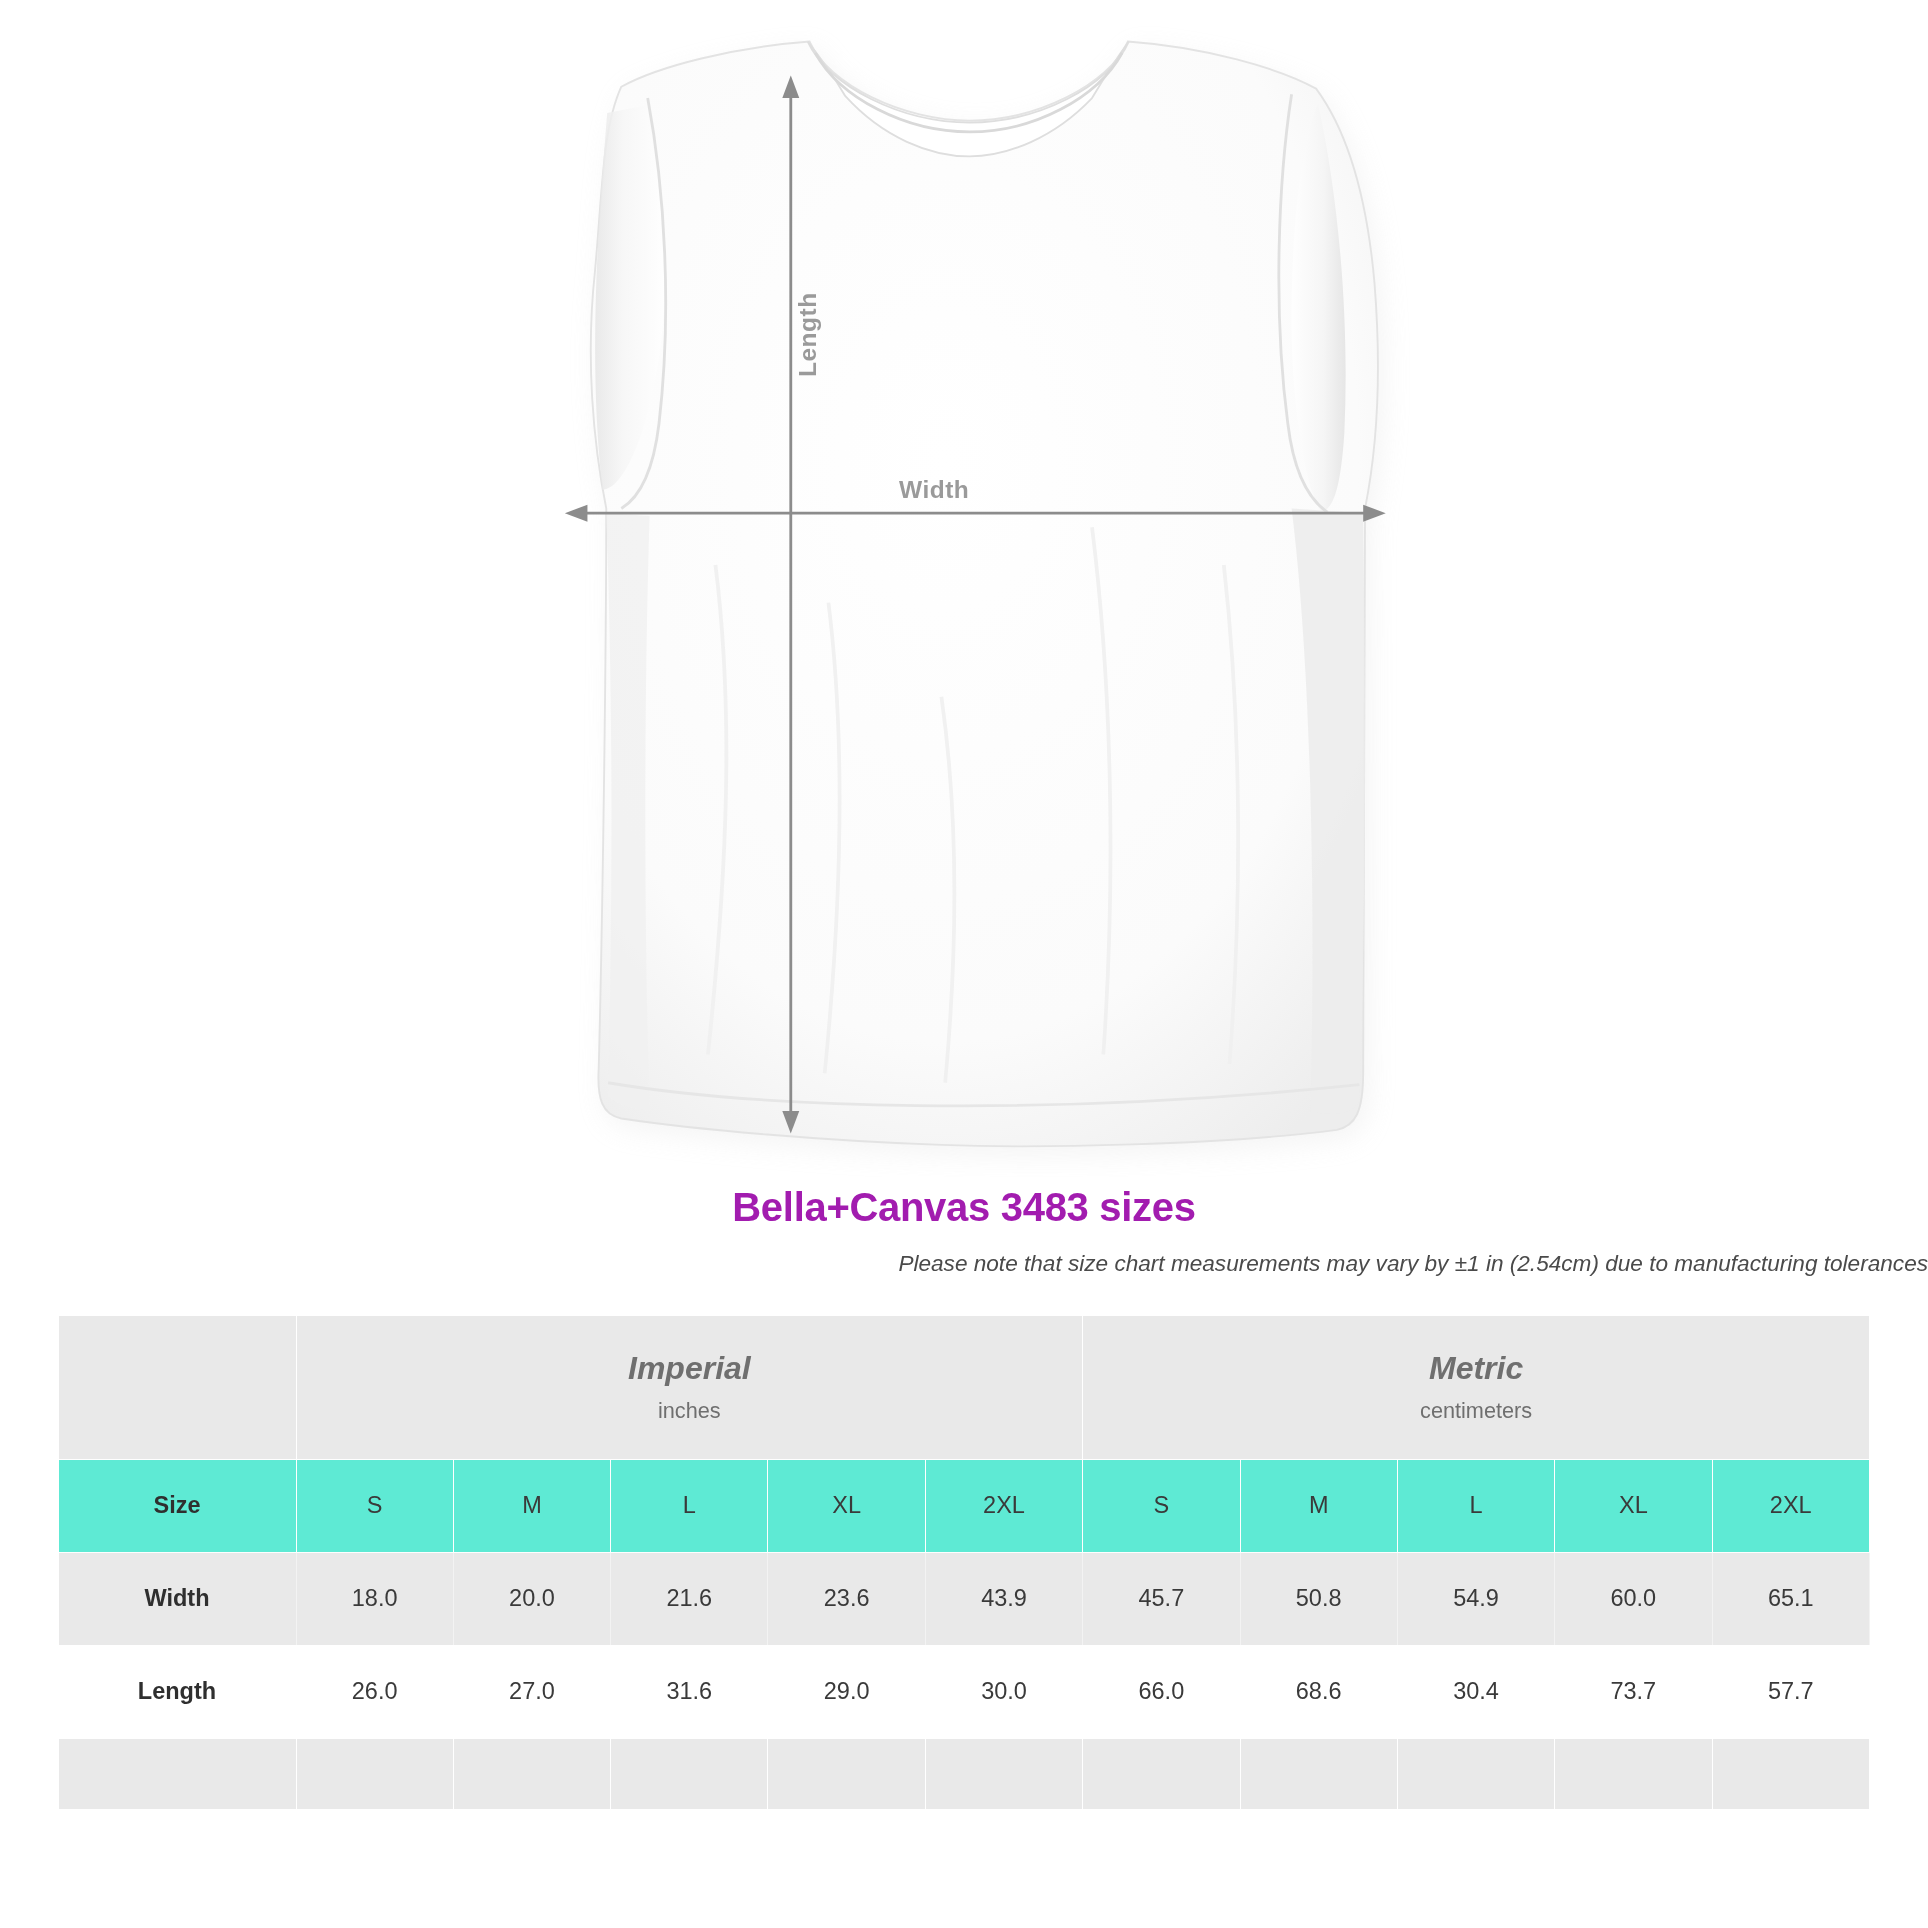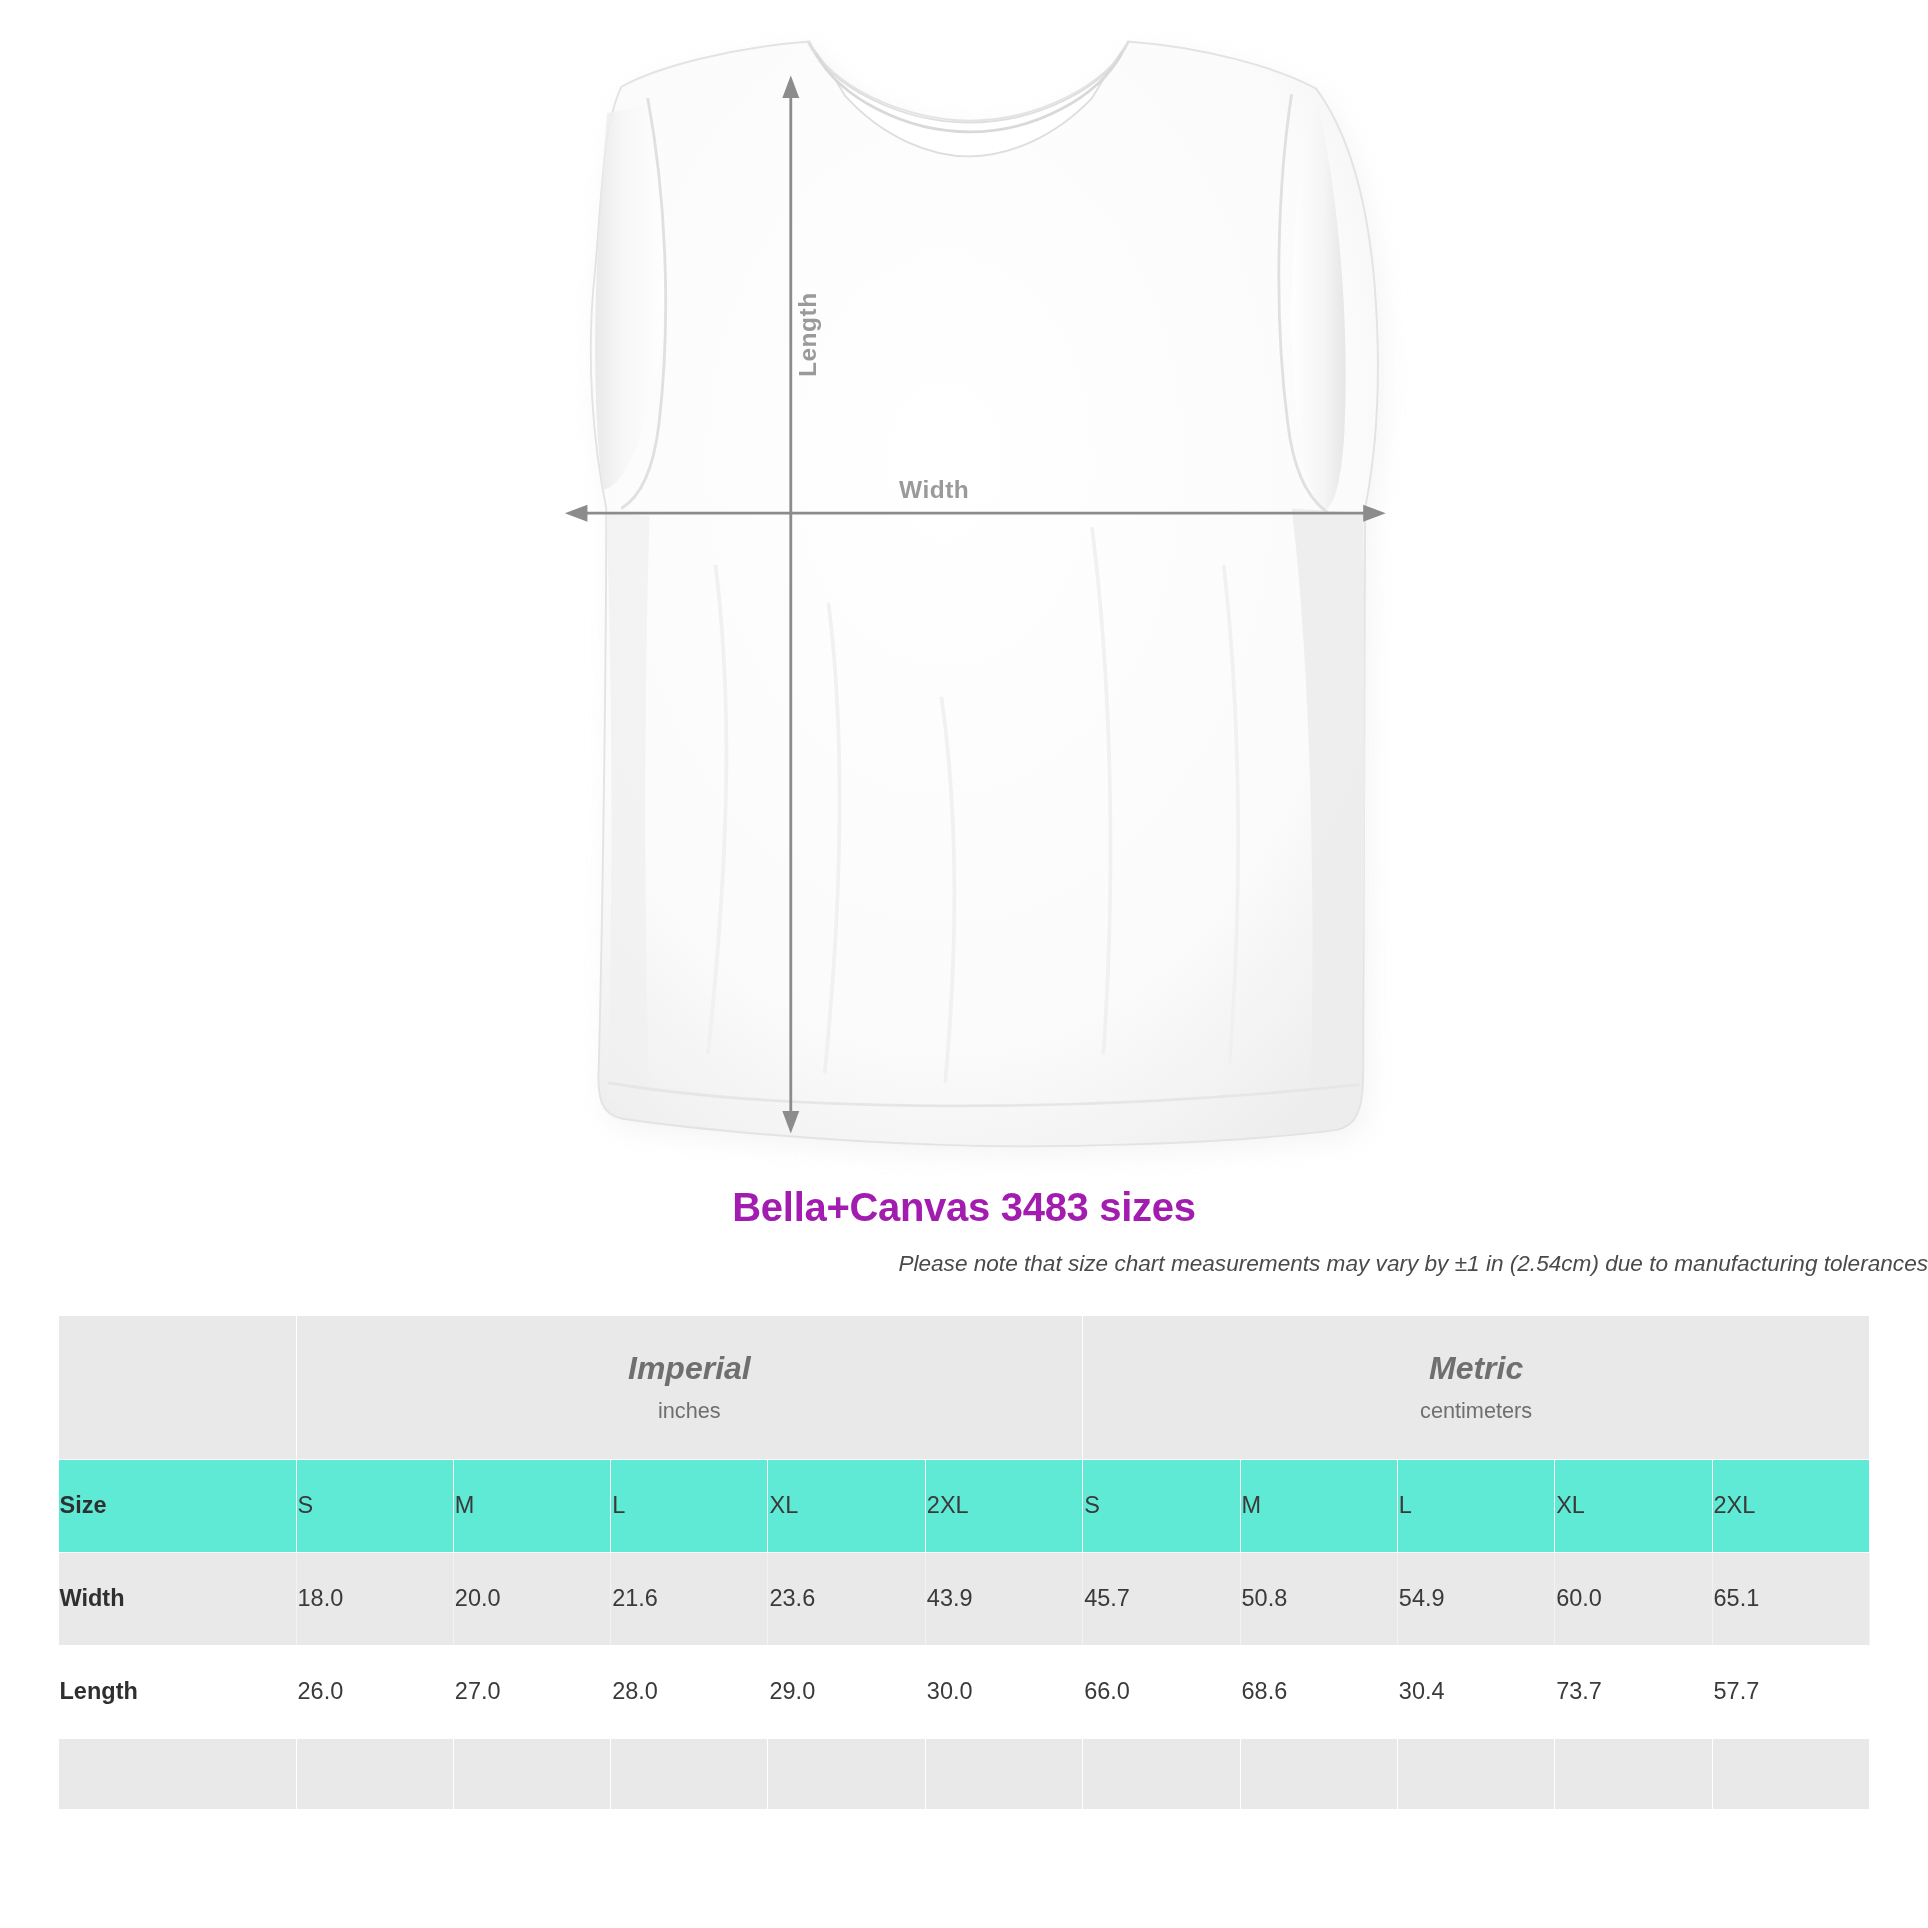--- a/index.html
+++ b/index.html
@@ -78,20 +78,21 @@
   .table-wrap {
     margin: 38px 58px 0 58px;
   }
   table.size-table {
     border-collapse: collapse;
     width: 1812px;
     table-layout: fixed;
   }
   table.size-table td, table.size-table th {
     border: 0.9px solid #ffffff;
+    text-align: center;
     vertical-align: middle;
     font-size: 23.5px;
     color: #3a3a3a;
     font-weight: normal;
   }
   .row-unitheader td {
     background: #e9e9e9;
     height: 143px;
     padding: 0;
     border: none;
@@ -333,21 +334,21 @@
           <td>50.8</td>
           <td>54.9</td>
           <td>60.0</td>
           <td>65.1</td>
         </tr>
 
         <tr class="row-data plain">
           <td class="rowlabel">Length</td>
           <td>26.0</td>
           <td>27.0</td>
-          <td>28.0</td>
+          <td>31.6</td>
           <td>29.0</td>
           <td>30.0</td>
           <td>66.0</td>
           <td>68.6</td>
           <td>30.4</td>
           <td>73.7</td>
           <td>57.7</td>
         </tr>
 
         <tr class="row-footer">

